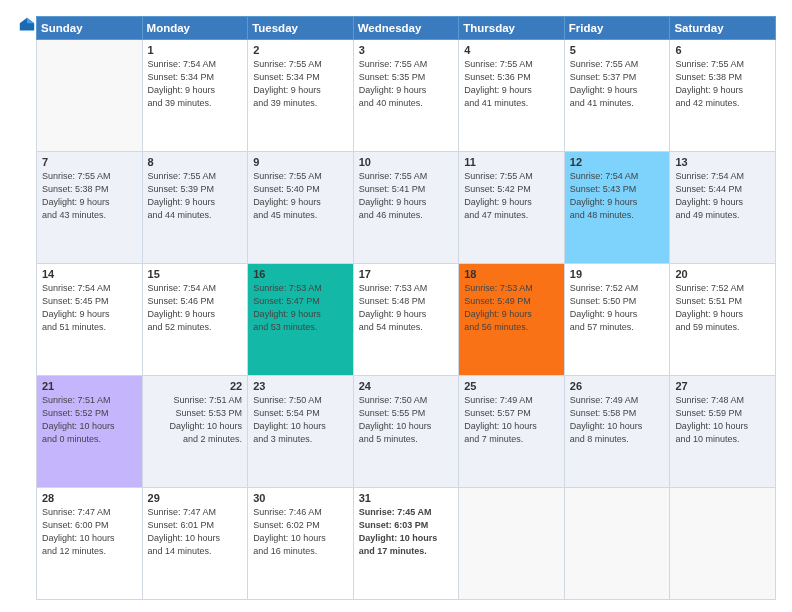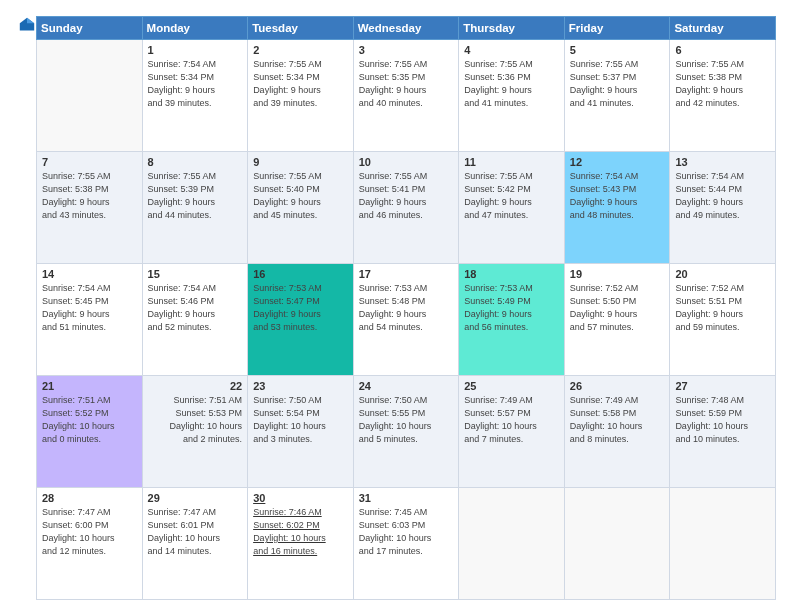--- a/index.html
+++ b/index.html
@@ -250,21 +250,21 @@
 Daylight: 9 hours
 and 53 minutes.</div>
           </td>
           <td style="background-color: rgb(255, 255, 255);">
             <span class="day-num">17</span>
             <div class="day-info" style="white-space: pre-line;">Sunrise: 7:53 AM
 Sunset: 5:48 PM
 Daylight: 9 hours
 and 54 minutes.</div>
           </td>
-          <td style="background-color: #5eead4; margin-top: 28px;">
+          <td style="background-color: #f97316; margin-top: 28px;">
             <span class="day-num">18</span>
             <div class="day-info" style="white-space: pre-line;">Sunrise: 7:53 AM
 Sunset: 5:49 PM
 Daylight: 9 hours
 and 56 minutes.</div>
           </td>
           <td style="background-color: rgb(255, 255, 255);">
             <span class="day-num">19</span>
             <div class="day-info" style="white-space: pre-line;">Sunrise: 7:52 AM
 Sunset: 5:50 PM
@@ -338,30 +338,30 @@
 Daylight: 10 hours
 and 12 minutes.</div>
           </td>
           <td style="background-color: rgb(255, 255, 255);">
             <span class="day-num">29</span>
             <div class="day-info" style="white-space: pre-line;">Sunrise: 7:47 AM
 Sunset: 6:01 PM
 Daylight: 10 hours
 and 14 minutes.</div>
           </td>
-          <td style="background-color: rgb(255, 255, 255); text-decoration: underline;">
+          <td style="background-color: rgb(255, 255, 255);">
             <span class="day-num">30</span>
             <div class="day-info" style="white-space: pre-line;">Sunrise: 7:46 AM
 Sunset: 6:02 PM
 Daylight: 10 hours
 and 16 minutes.</div>
           </td>
           <td style="background-color: rgb(255, 255, 255);">
             <span class="day-num">31</span>
-            <div class="day-info" style="white-space: pre-line;">Sunrise: 7:45 AM
+            <div class="day-info" style="white-space: pre-line; font-weight: bold;">Sunrise: 7:45 AM
 Sunset: 6:03 PM
 Daylight: 10 hours
 and 17 minutes.</div>
           </td>
           <td class="empty-cell"></td>
           <td class="empty-cell"></td>
           <td class="empty-cell"></td>
         </tr>
       </tbody>
   </table>

